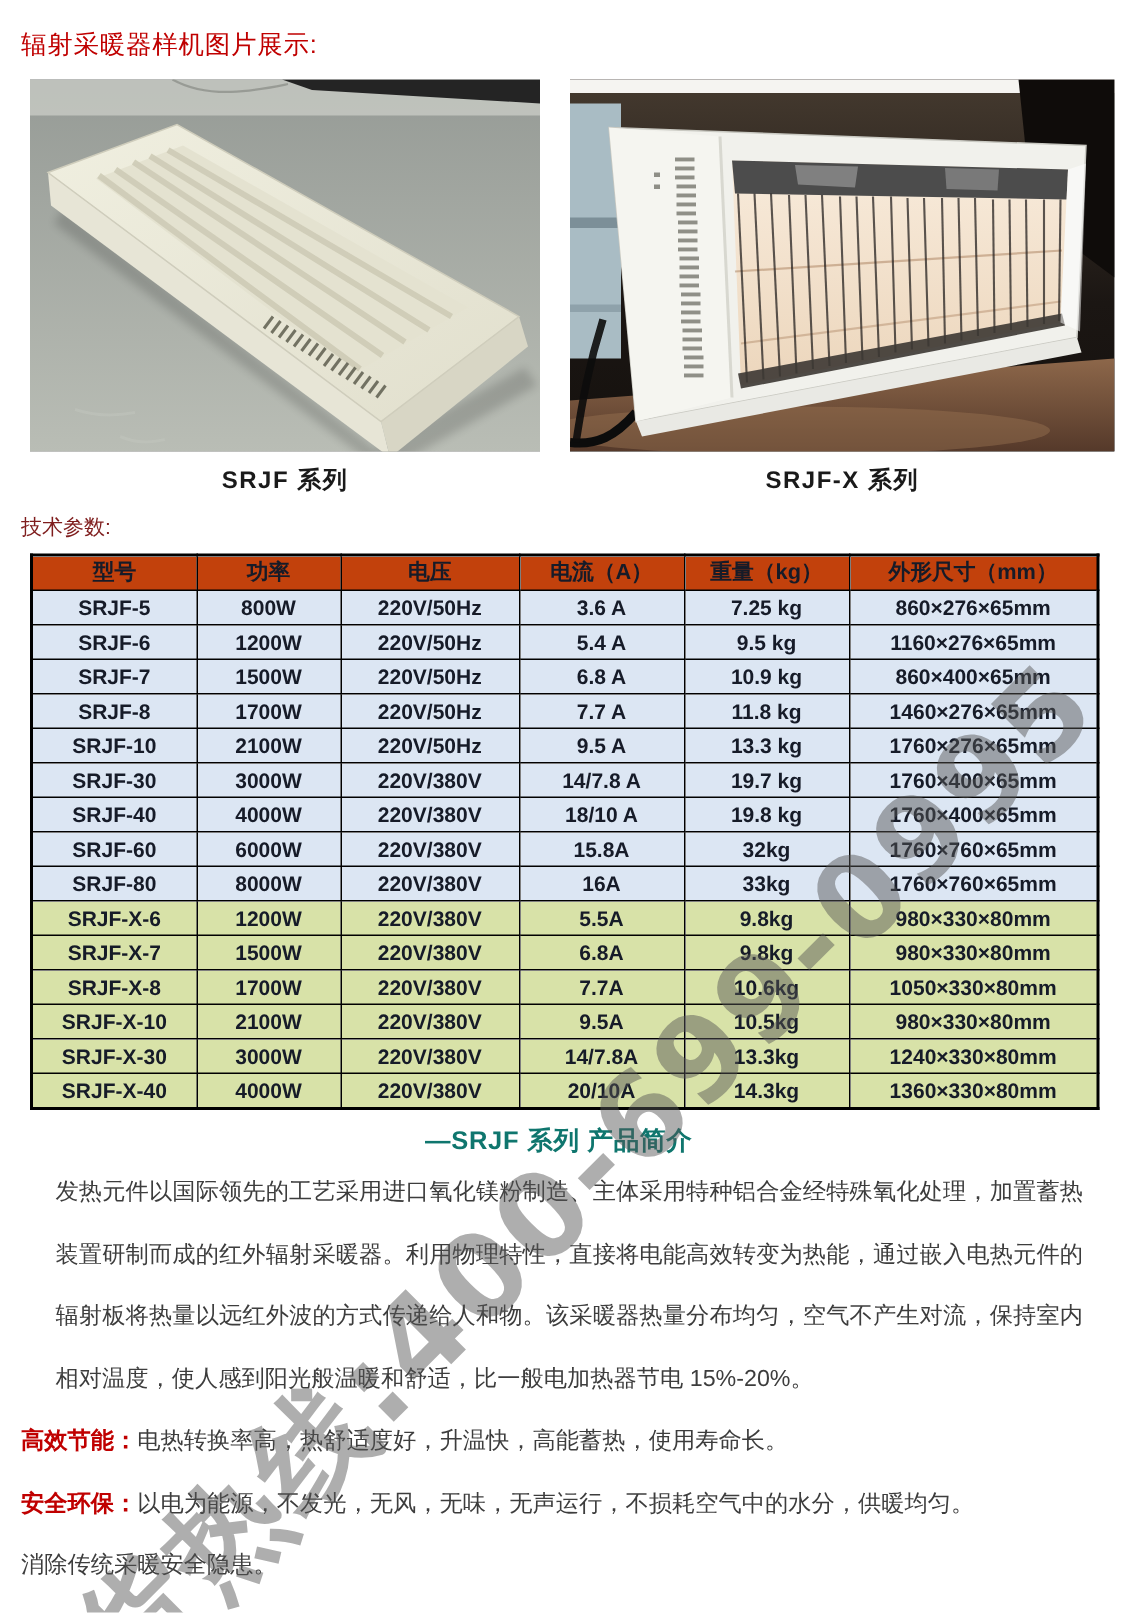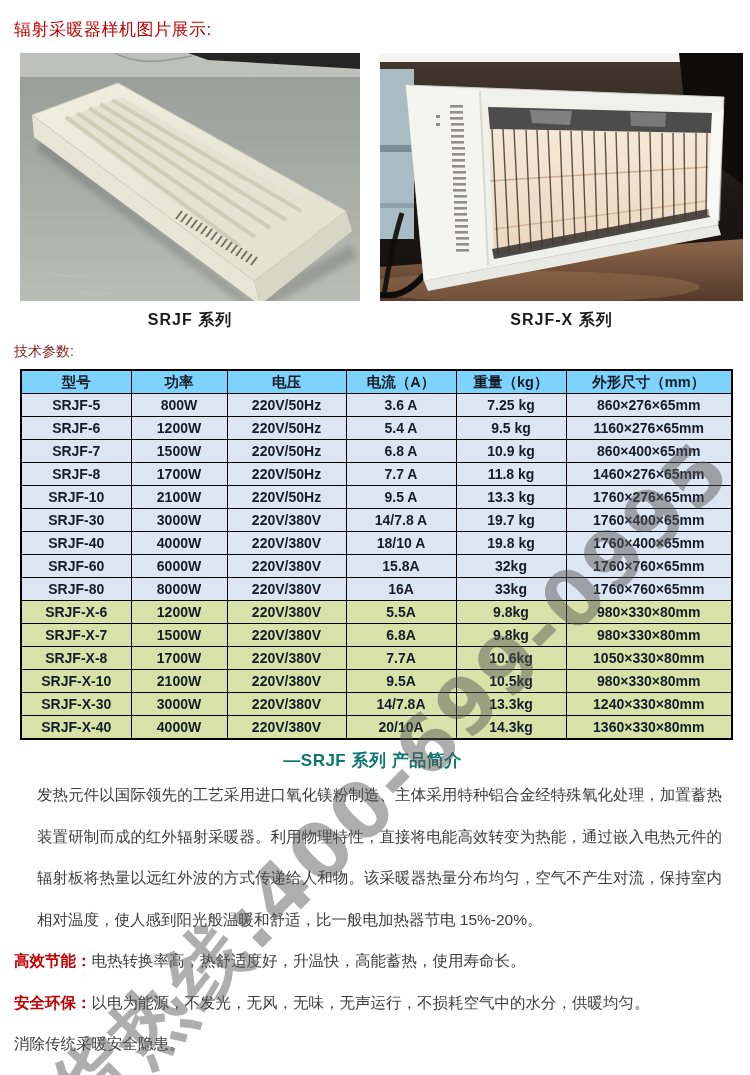--- a/index.html
+++ b/index.html
@@ -19,21 +19,21 @@
     padding:9px 0 2px 0;letter-spacing:1px;
   }
   .section-title{color:#7f1d1d;font-size:14px;font-weight:normal;margin:10px 0 8px 0;}
   table.specs{
     border-collapse:collapse;border:2px solid #000;margin-left:6px;width:711px;table-layout:fixed;
   }
   table.specs th,table.specs td{
     border:1px solid #000;text-align:center;font-weight:bold;font-size:14px;
     color:#161b28;padding:1px 0;height:20px;line-height:20px;white-space:nowrap;overflow:hidden;
   }
-  table.specs thead th{background:#7dd3fc;font-size:14.5px;}
+  table.specs thead th{background:#c2410c;font-size:14.5px;}
   tr.blue td{background:#dce6f3;}
   tr.green td{background:#d8e2a8;}
   .intro-heading{
     text-align:center;color:#0f766e;font-weight:bold;font-size:17px;margin:9px 0 0 0;letter-spacing:.5px;
   }
   .intro-text{
     margin:2px 9px 0 23px;font-size:15.5px;color:#3d3d3d;line-height:2.68;text-align:justify;
   }
   .features{margin-top:0;}
   .feature{font-size:15.5px;color:#3d3d3d;line-height:2.68;margin:0;}

